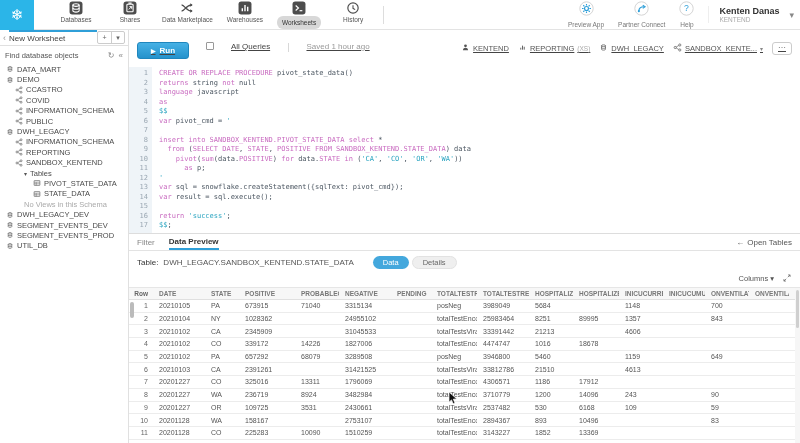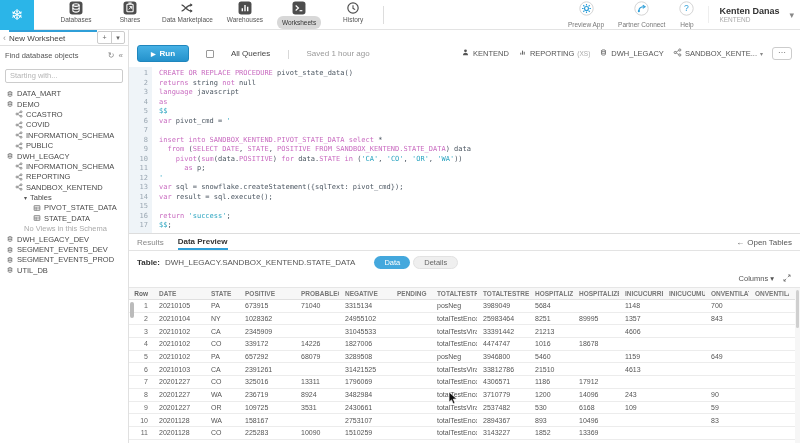--- a/index.html
+++ b/index.html
@@ -41,21 +41,21 @@
   .search-wrap { padding:2px 5px 4px 5px; }
   .search-input { width:100%; height:14px; border:1px solid #ccc; border-radius:2px; font-size:7.5px; padding:0 4px; color:#555; font-family:"Liberation Sans",sans-serif; }
   .search-input::placeholder { color:#b5b5b5; }
   .tree { flex:1; overflow:hidden; padding-top:2px; }
   .tree-item { display:flex; align-items:center; gap:3px; height:10.4px; font-size:7.5px; color:#4a4a4a; white-space:nowrap; cursor:pointer; }
   .tree-item.muted { color:#aaa; cursor:default; }
   .tree-item .t-icon { display:flex; align-items:center; flex:0 0 auto; }
   .tree-item .chev { font-size:6px; color:#555; }
 
   
-  .runrow { height:35px; display:flex; align-items:center; padding:12px 8px 0 8px; gap:17px; }
+  .runrow { height:35px; display:flex; align-items:flex-start; padding:12px 8px 0 8px; gap:17px;text-decoration:underline; }
   .run-btn { width:52px; height:17px; border-radius:3px; background:linear-gradient(#46b1e5,#2492cc); border:1px solid #1f86bd; color:#fff; font-size:8px; font-weight:bold; display:flex; align-items:center; justify-content:center; gap:4px; cursor:pointer; }
   .run-btn .play { font-size:6px; }
   .checkbox { width:8px; height:8px; border:1px solid #999; border-radius:1px; background:#fff; cursor:pointer; }
   .aq-label { font-size:8px; color:#444; }
   .vsep { color:#ccc; font-size:9px; }
   .saved { font-size:8px; color:#999; }
   .runrow-right { margin-left:auto; display:flex; align-items:center; gap:9px; }
   .ctx-item { display:flex; align-items:center; gap:3px; font-size:7.5px; color:#555; cursor:pointer; white-space:nowrap; }
   .ctx-item .xs { color:#aaa; font-size:6.5px; }
   .ctx-chevron { font-size:6px; color:#888; }
@@ -70,21 +70,21 @@
   .kw { color:#c96bc0; }
   .str { color:#2aa4c0; }
 
   
   .results { flex:1; border-top:1px solid #ddd; display:flex; flex-direction:column; min-height:0; }
   .res-tabs { height:17px; display:flex; align-items:stretch; border-bottom:1px solid #e3e3e3; padding:0 8px; font-size:8px; }
   .res-tab { display:flex; align-items:center; margin-right:14px; color:#888; cursor:pointer; }
   .res-tab.active { color:#333; font-weight:bold; border-bottom:2px solid #2f9fd8; }
   .open-history { margin-left:auto; display:flex; align-items:center; gap:3px; color:#555; font-size:8px; cursor:pointer; }
   .info-row { display:flex; align-items:center; padding:5px 8px 0 8px; gap:5px; font-size:8px; }
-  .tbl-label { font-weight:bold; color:#333; }
+  .tbl-label { font-weight:normal; color:#333; }
   .tbl-name { color:#555; }
   .pillgroup { display:flex; gap:3px; margin-left:14px; }
   .pill { height:13px; border-radius:7px; padding:0 10px; font-size:7.5px; display:flex; align-items:center; cursor:pointer; }
   .pill.active { background:#44a8dd; color:#fff; }
   .pill.idle { background:#efefef; color:#666; border:1px solid #e2e2e2; }
   .filter-row { display:flex; align-items:center; padding:4px 8px 4px 8px; }
   .filter-input { width:152px; height:14px; border:1px solid #ccc; border-radius:2px; font-size:7.5px; padding:0 5px; color:#555; font-family:"Liberation Sans",sans-serif; }
   .filter-input::placeholder { color:#b5b5b5; }
   .filter-right { margin-left:auto; display:flex; align-items:center; gap:8px; font-size:7.5px; color:#555; }
   .columns-btn { cursor:pointer; }
@@ -221,23 +221,20 @@
         <span class="tab-btn">+</span>
         <span class="tab-btn">▾</span>
       </span>
     </div>
     <div class="finder">
       <span>Find database objects</span>
       <span class="f-icons">
         <span>↻</span>
         <span>«</span>
       </span>
-    </div>
-    <div class="search-wrap">
-      <input class="search-input" placeholder="Starting with..." style="">
     </div>
     <div class="tree" id="tree">
         <div class="tree-item" style="padding-left: 6px;">
           <span class="t-icon">
             <svg width="8" height="8" viewBox="0 0 13 13" fill="none">
               <ellipse cx="6.5" cy="3.8" rx="2.9" ry="1.2" stroke="#4d4d4d" stroke-width="1"></ellipse>
               <path d="M3.6 3.8 V9.1 a2.9 1.2 0 0 0 5.8 0 V3.8" stroke="#4d4d4d" stroke-width="1"></path>
               <path d="M3.6 6.5 a2.9 1.2 0 0 0 5.8 0" stroke="#4d4d4d" stroke-width="1"></path>
             </svg>
           </span>
@@ -473,21 +470,21 @@
           <div>14</div>
           <div>15</div>
           <div>16</div>
           <div>17</div>
         </div>
       <div class="code" id="code"><div><span class="kw"><span class="kw">CREATE</span></span> <span class="kw">OR</span> <span class="kw"><span class="kw">REPLACE</span></span> <span class="kw"><span class="kw">PROCEDURE</span></span> pivot_state_data()</div><div><span class="kw">returns</span> string <span class="kw">not</span> null</div><div><span class="kw">language</span> javascript</div><div><span class="kw">as</span></div><div><span class="str">$$</span></div><div><span class="kw">var</span> pivot_cmd = <span class="str">'</span></div><div>&nbsp;</div><div><span class="kw">insert</span> <span class="kw">into</span> <span class="kw">SANDBOX_KENTEND.PIVOT_STATE_DATA</span> <span class="kw">select</span> *</div><div>  <span class="kw">from</span> (<span class="kw"><span class="kw">SELECT</span></span> <span class="kw">DATE</span>, <span class="kw">STATE</span>, <span class="kw">POSITIVE</span> <span class="kw"><span class="kw">FROM</span></span> <span class="kw">SANDBOX_KENTEND.STATE_DATA</span>) data</div><div>    <span class="kw">pivot</span>(<span class="kw">sum</span>(data.<span class="kw">POSITIVE</span>) <span class="kw">for</span> data.<span class="kw">STATE</span> <span class="kw">in</span> (<span class="str">'CA'</span>, <span class="str">'CO'</span>, <span class="str">'OR'</span>, <span class="str">'WA'</span>))</div><div>      <span class="kw">as</span> p;</div><div><span class="str">'</span></div><div><span class="kw">var</span> sql = snowflake.createStatement({sqlText: pivot_cmd});</div><div><span class="kw">var</span> result = sql.execute();</div><div>&nbsp;</div><div><span class="kw">return</span> <span class="str">'success'</span>;</div><div><span class="str">$$</span>;</div></div>
     </div>
 
     <div class="results">
       <div class="res-tabs">
-        <span class="res-tab">Results</span>
+        <span class="res-tab">Filter</span>
         <span class="res-tab active">Data Preview</span>
         <span class="open-history">
           <span>←</span>
           <span>Open Tables</span>
         </span>
       </div>
       <div class="info-row">
         <span class="tbl-label">Table:</span>
         <span class="tbl-name">DWH_LEGACY.SANDBOX_KENTEND.STATE_DATA</span>
         <span class="pillgroup">

